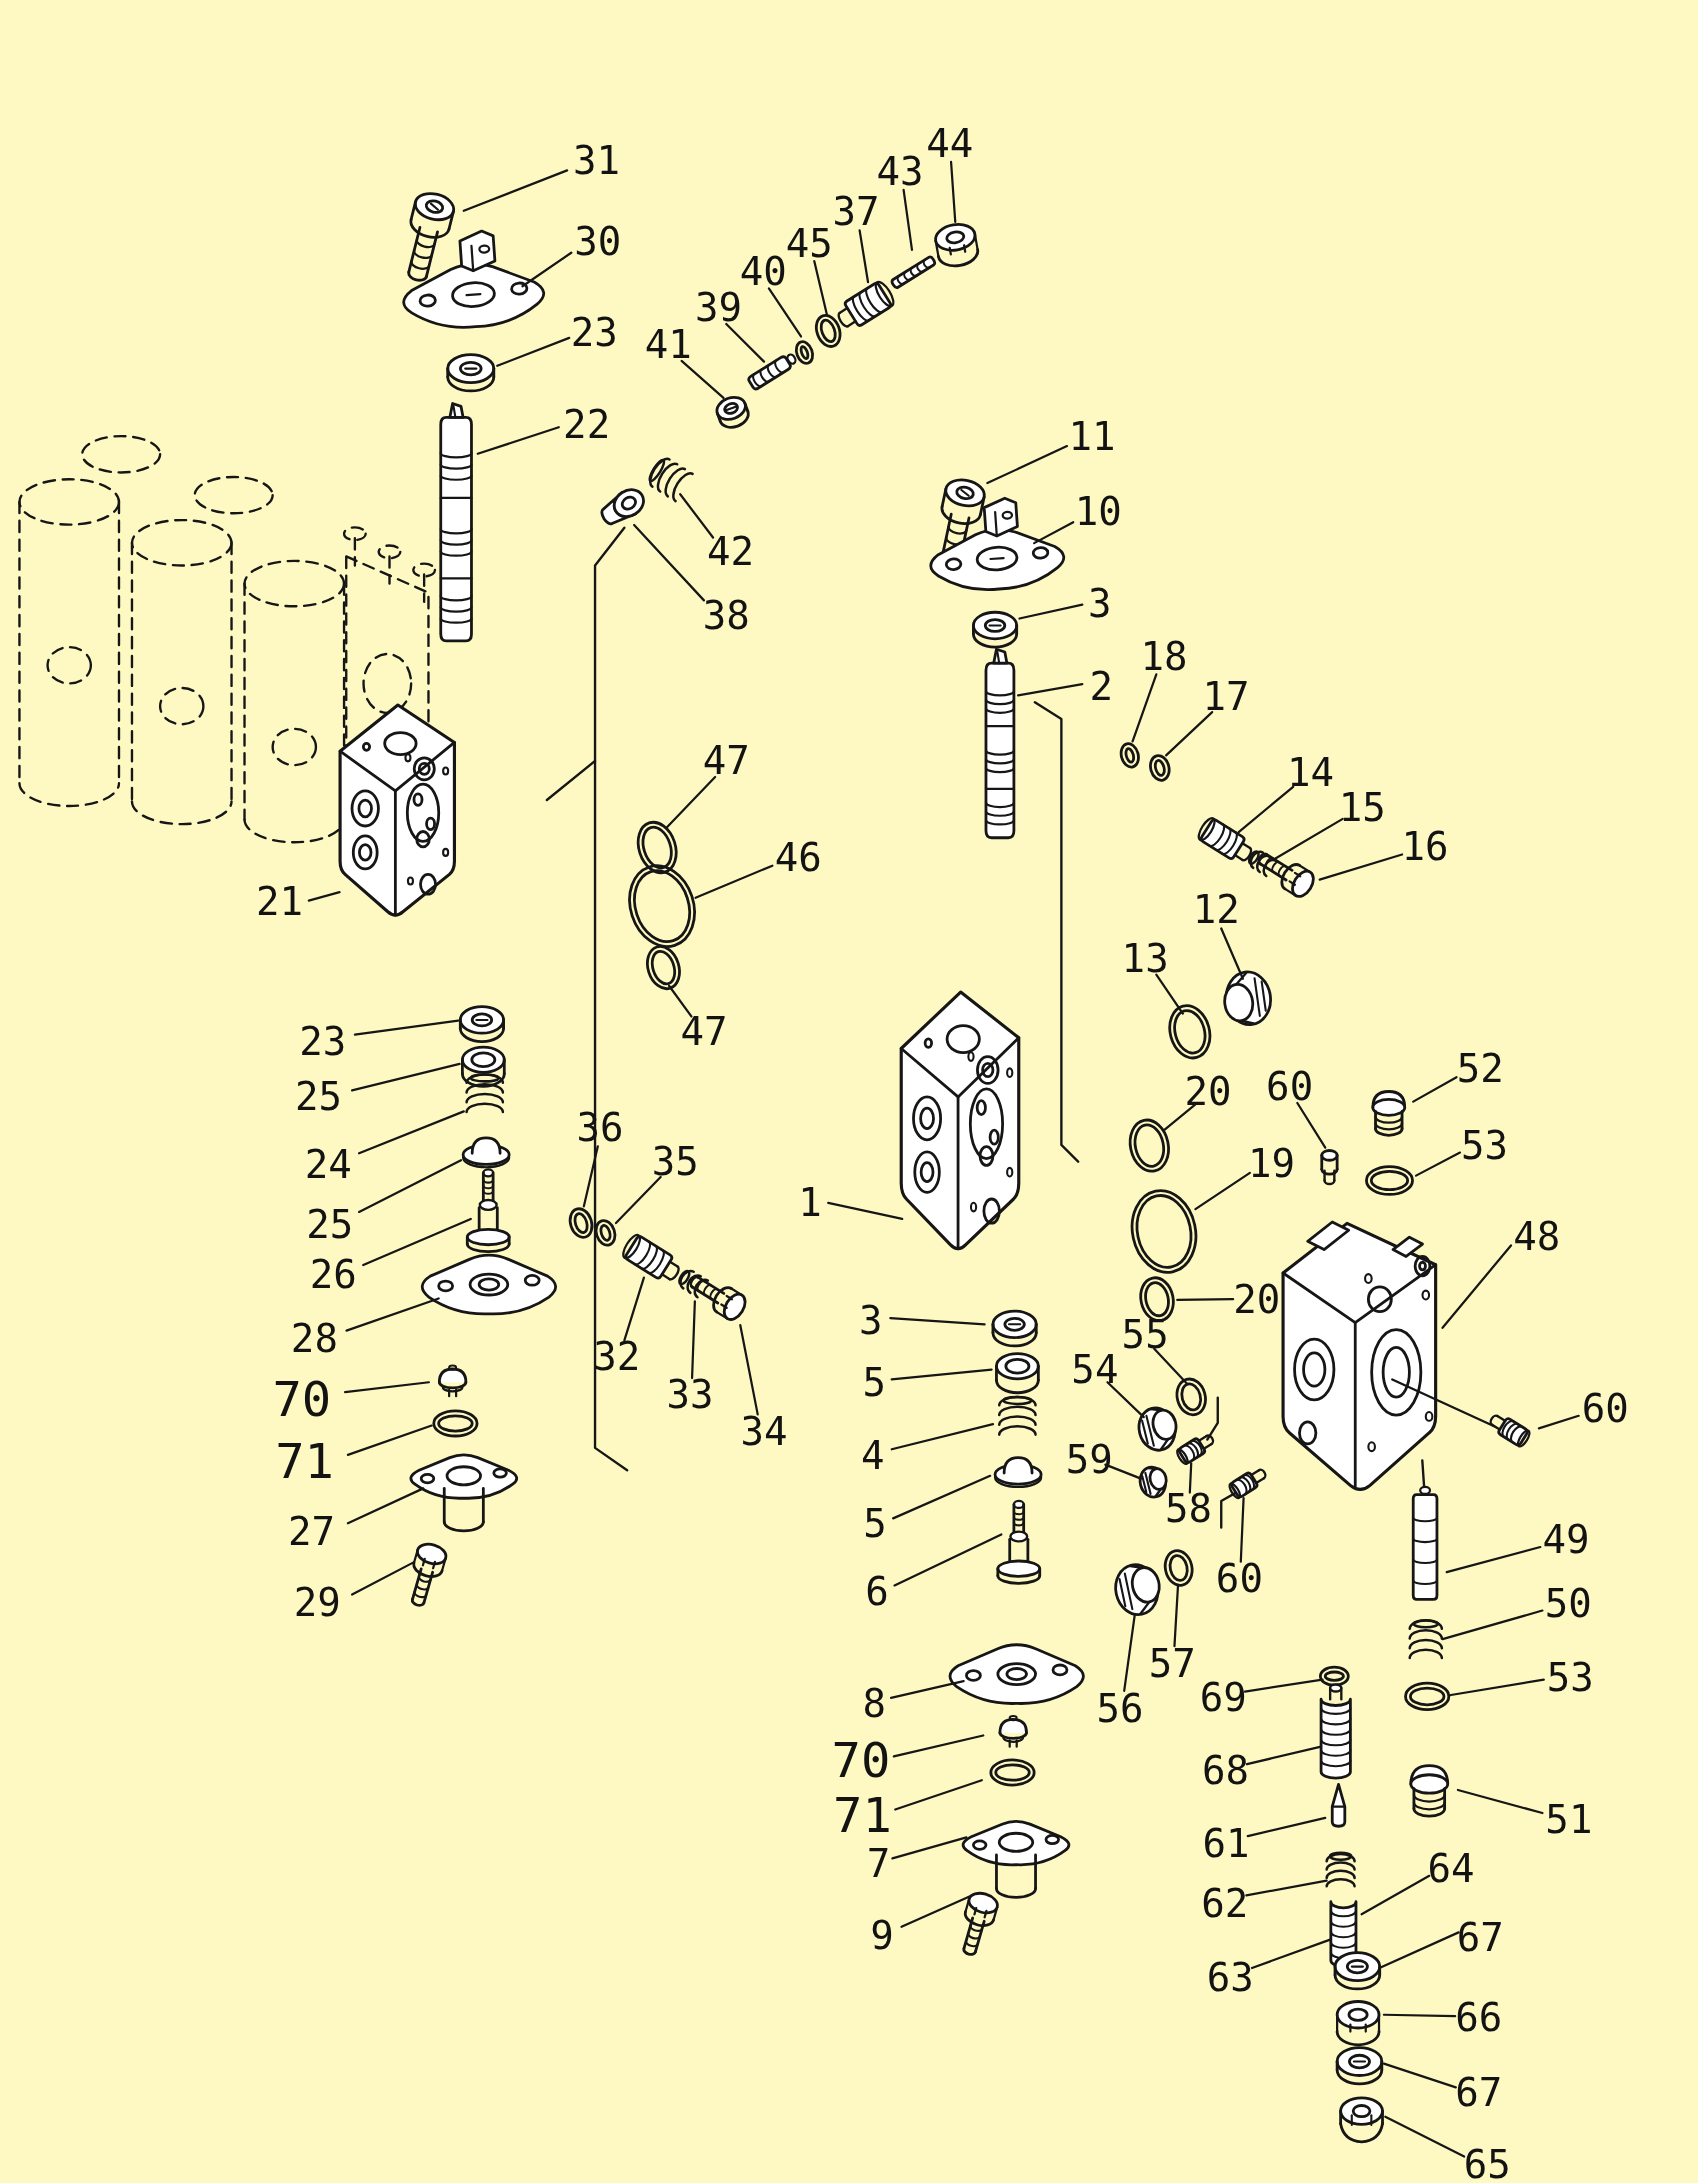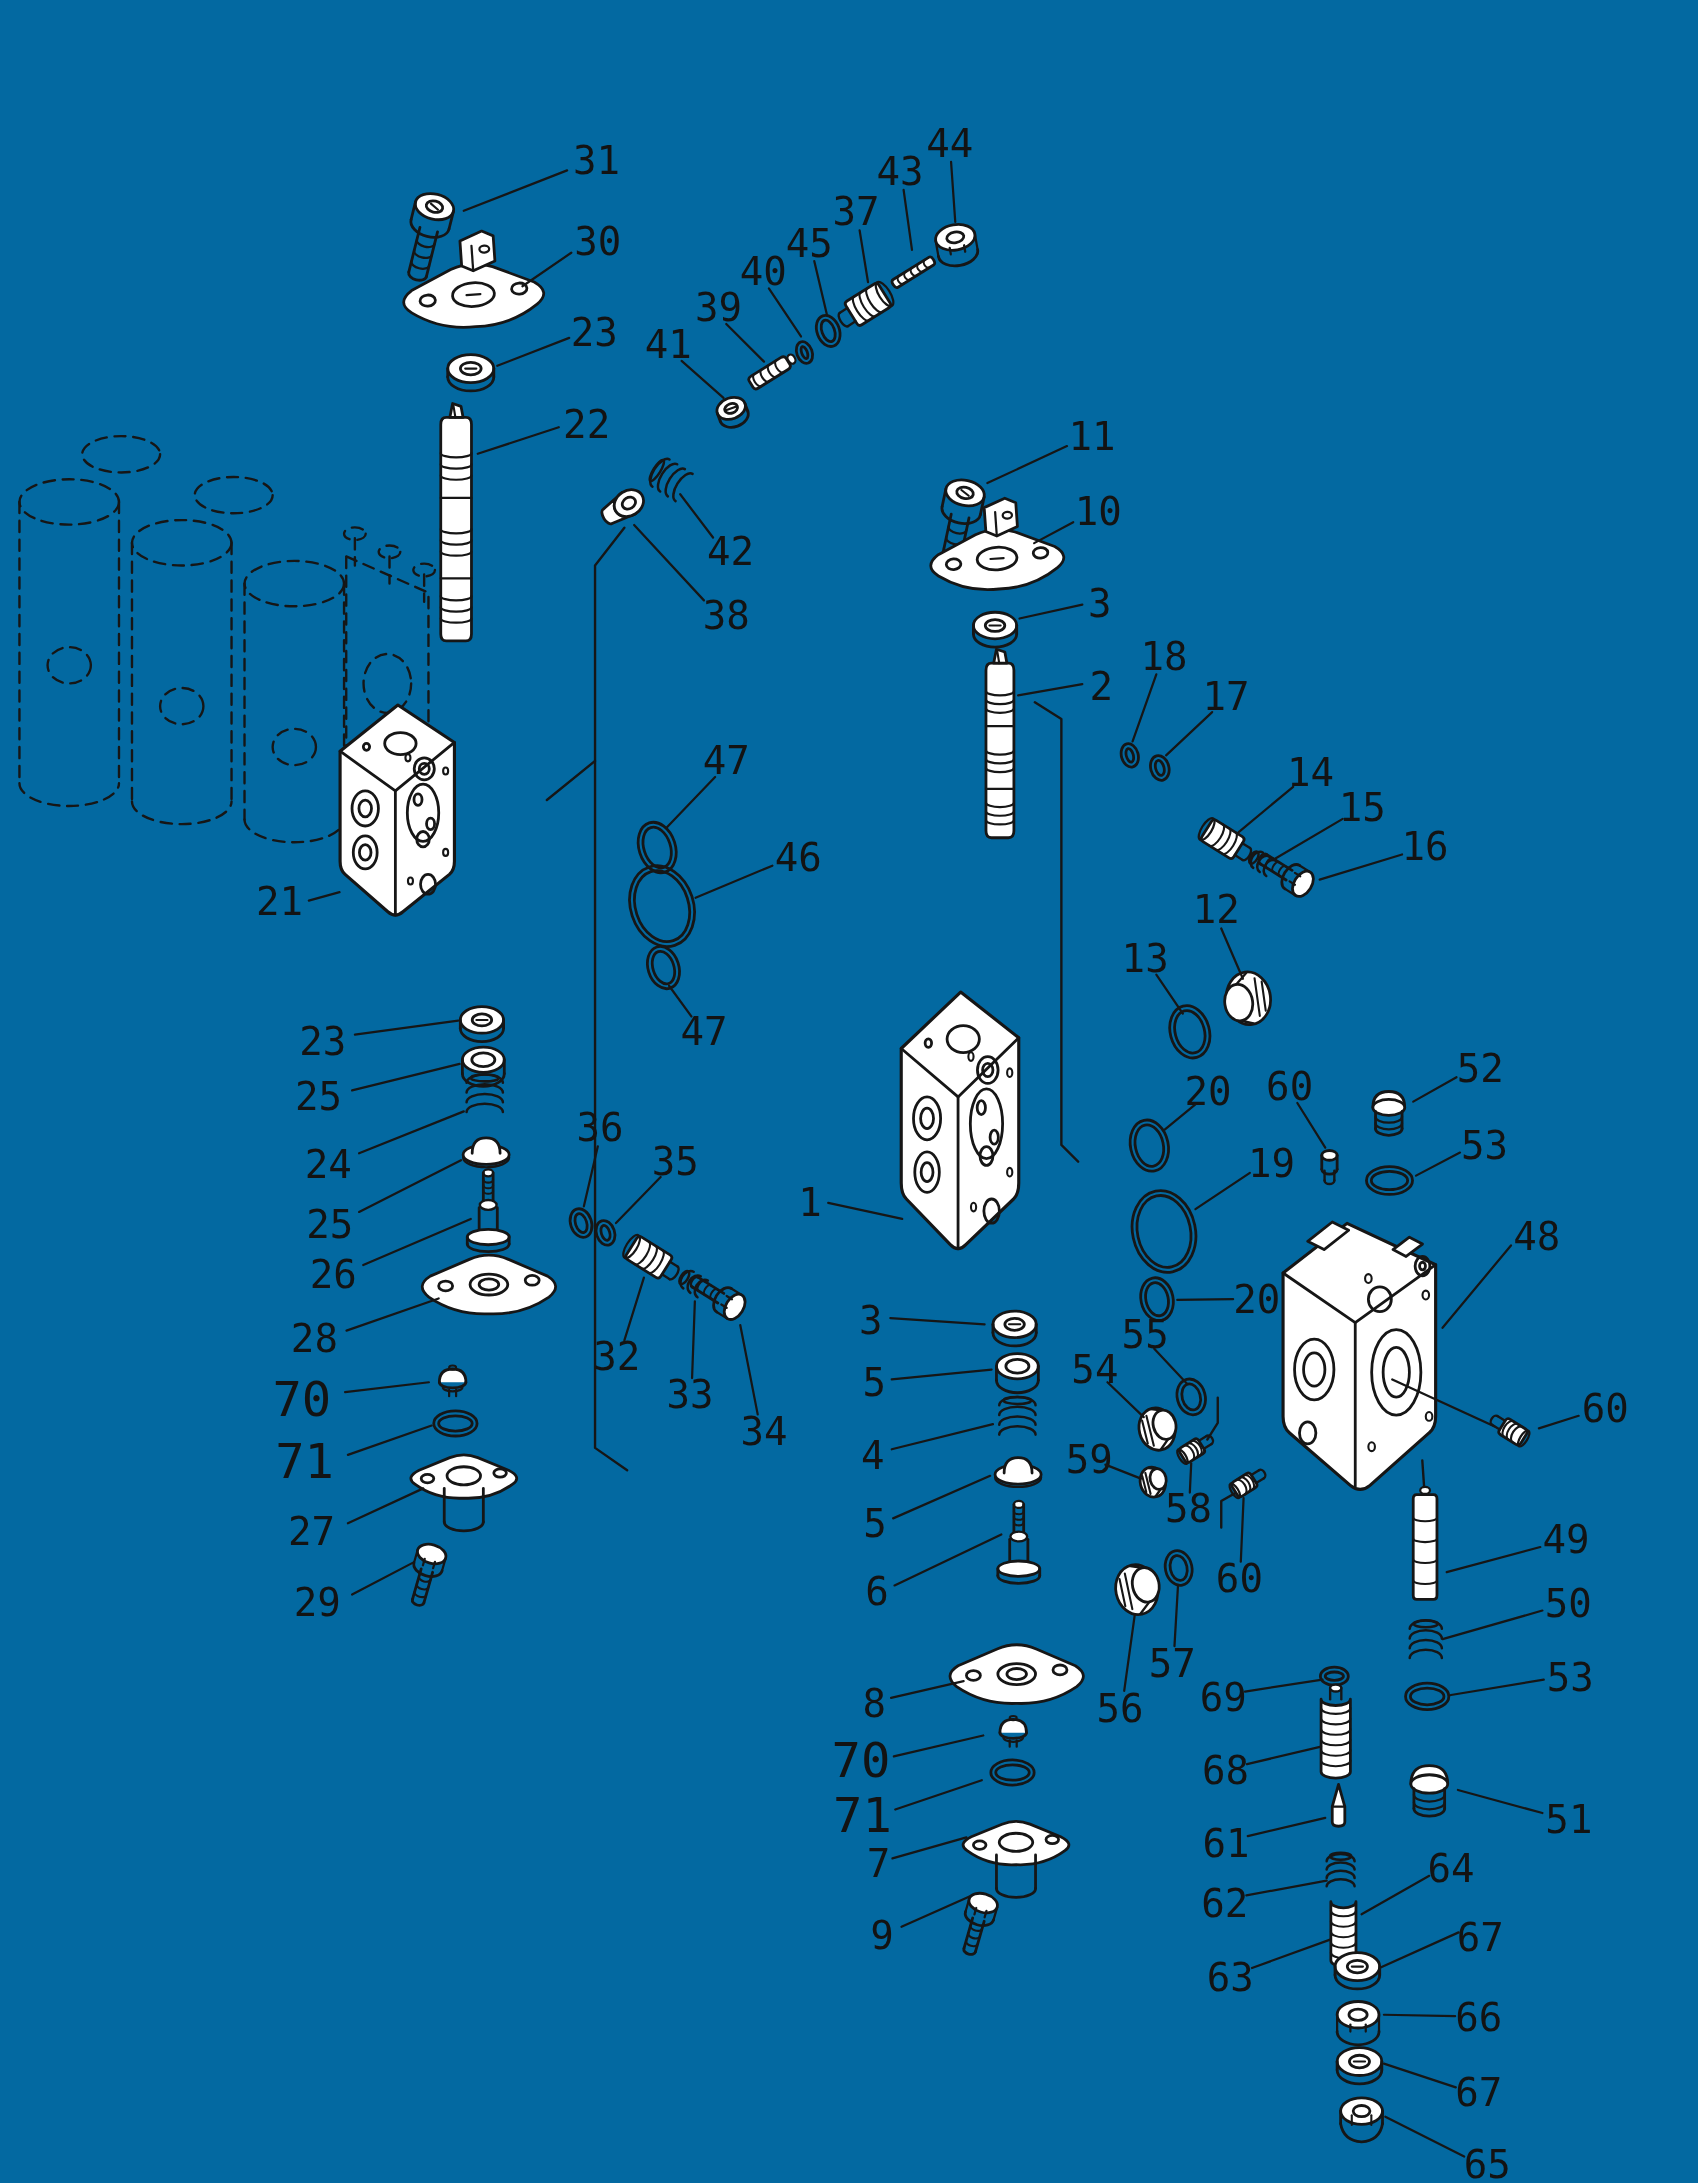--- a/index.html
+++ b/index.html
@@ -1,16 +1,16 @@
 <!DOCTYPE html>
 <html style="font-size:11.2px"><head>
 <meta charset="utf-8">
 <style>
   html,body{margin:0;padding:0;background:#e8e8e4;}
-  .stage{position:relative;width:1699px;height:2183px;background:#0369a1;overflow:hidden;}
+  .stage{position:relative;width:1699px;height:2183px;background:#fef9c3;overflow:hidden;}
   svg{position:absolute;left:0;top:0;width:100%;height:100%;}
   text{font-family:"DejaVu Sans Mono","Liberation Mono",monospace;fill:#131313;}
 </style>
 </head>
 <body>
 
 <div class="stage">
   <svg id="diagram" xmlns="http://www.w3.org/2000/svg" viewBox="0 0 2433 3127">
       <g>
         <g transform="translate(322,940) rotate(0)">

